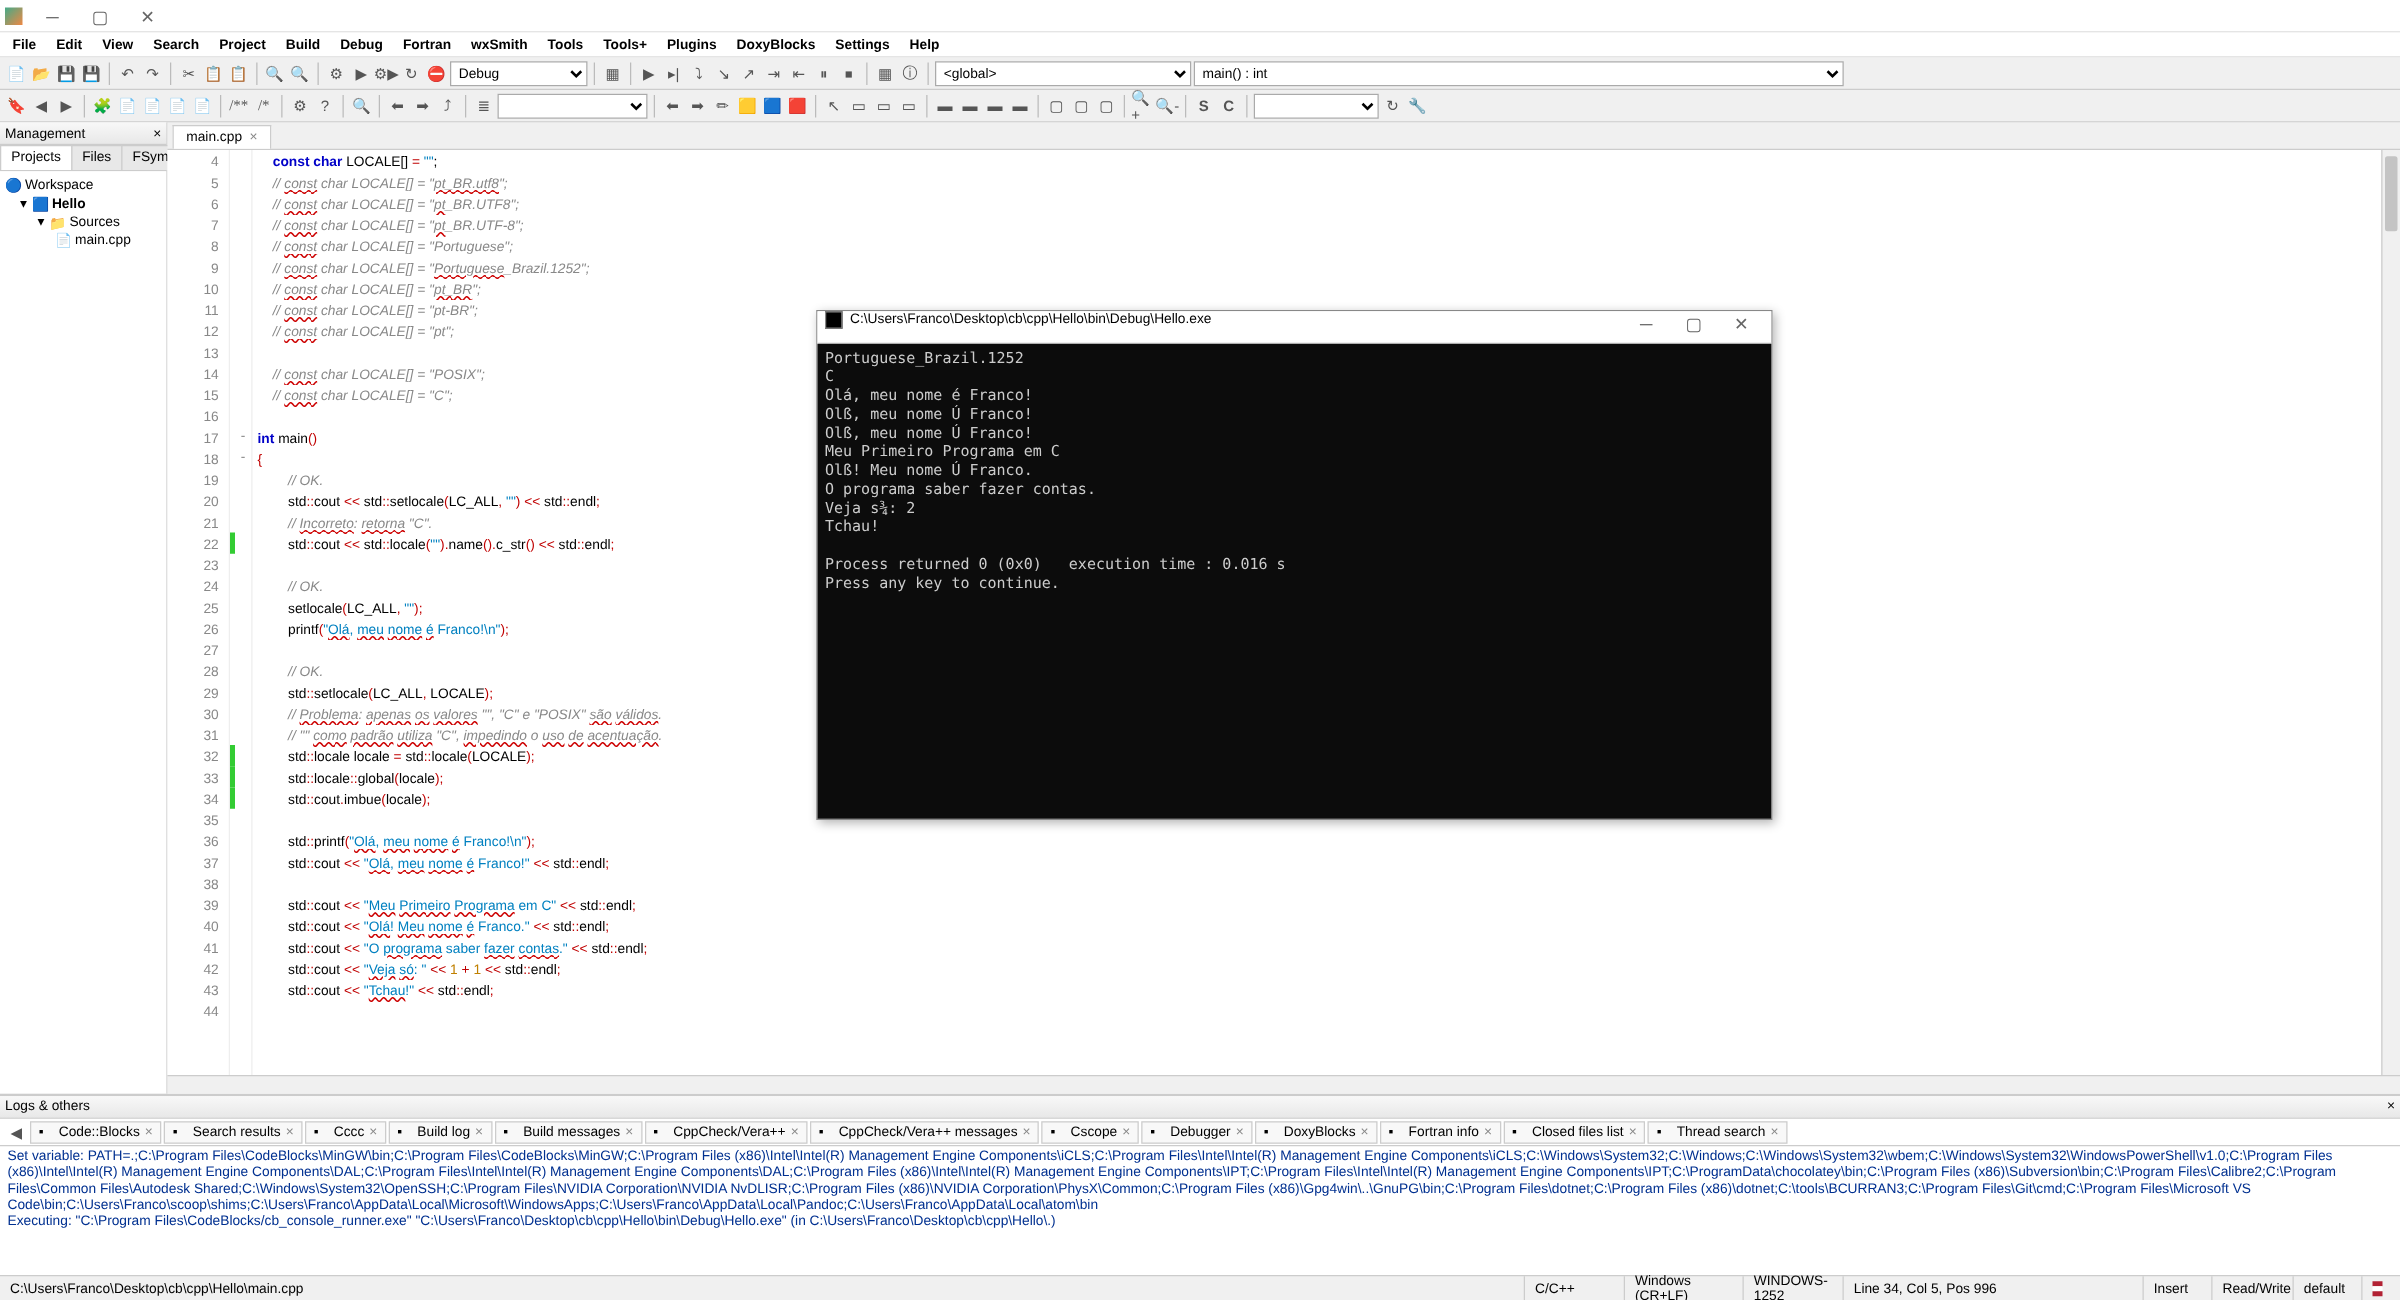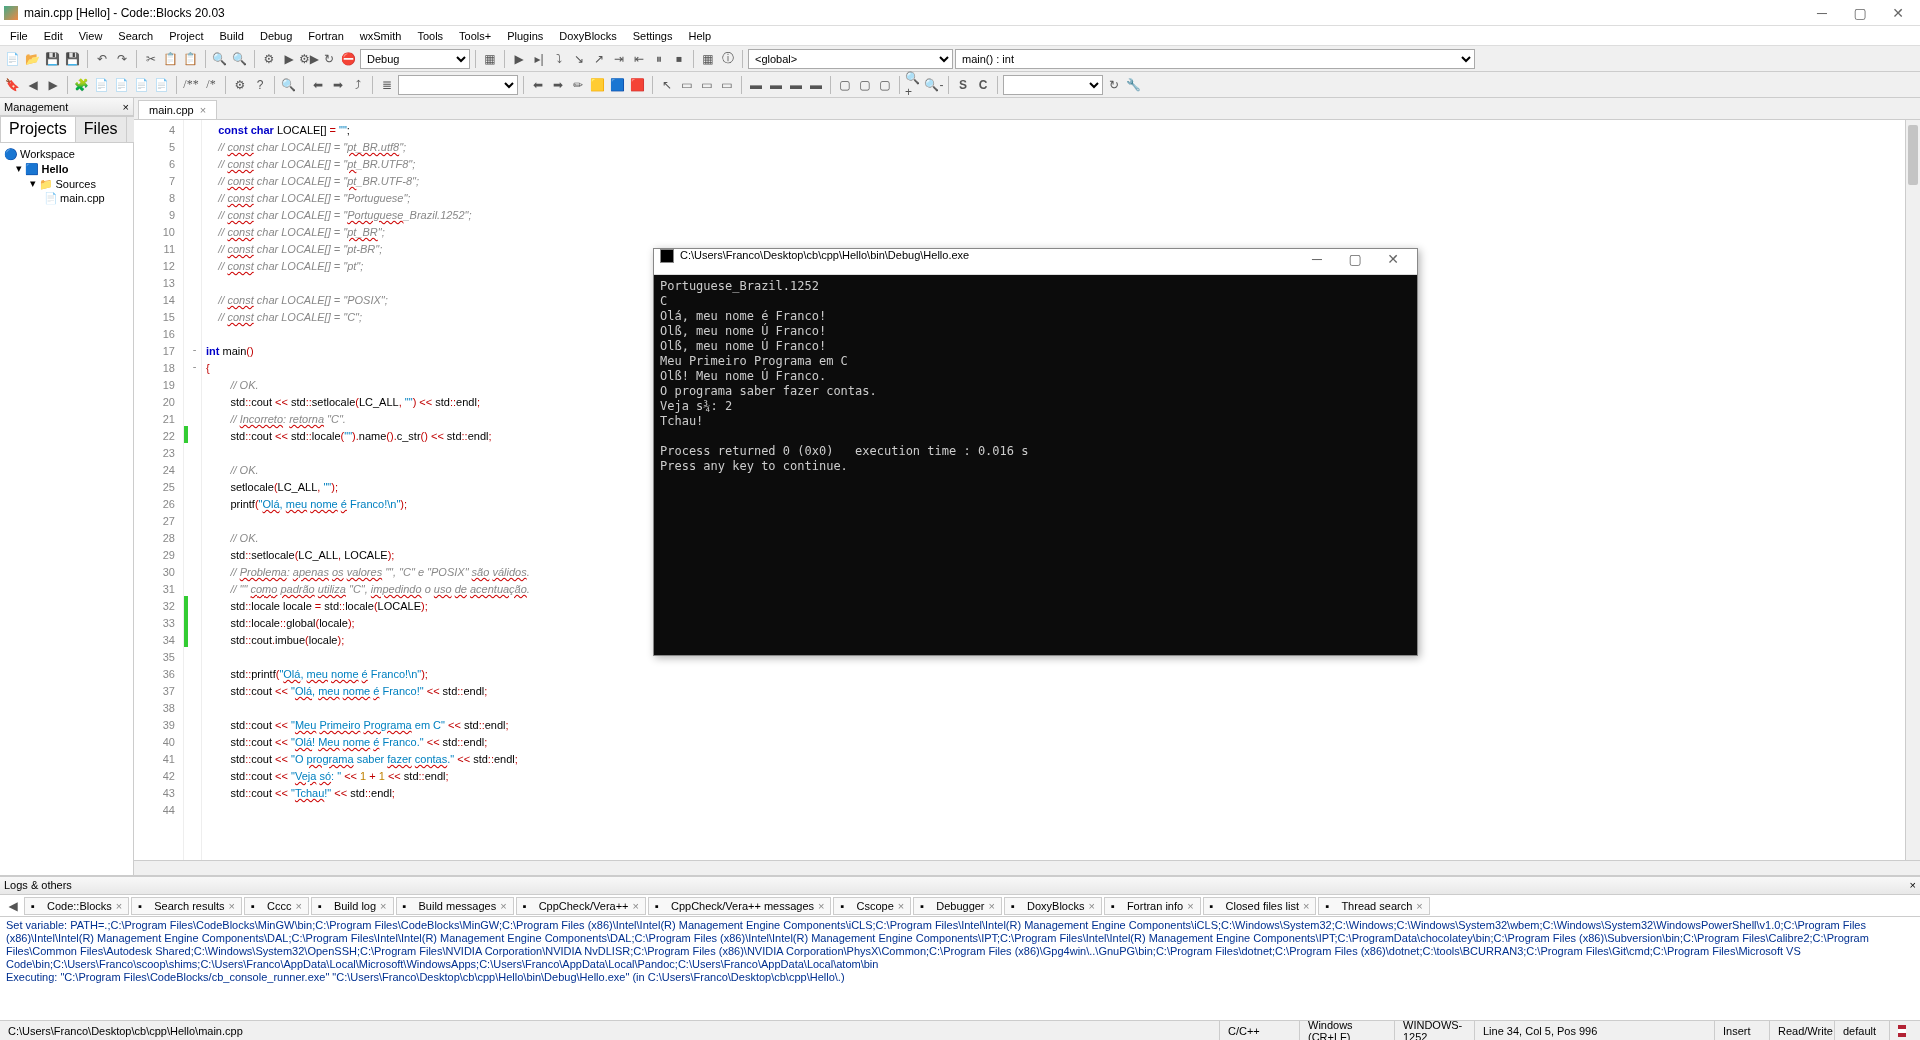--- a/index.html
+++ b/index.html
@@ -2,31 +2,31 @@
 <html><head>
 <meta charset="utf-8">
 <style>
 * { margin: 0; padding: 0; box-sizing: border-box; font-family: Tahoma, sans-serif; font-size: 11px; }
 body { background: #f0f0f0; width: 1920px; height: 1040px; overflow: hidden; display: flex; flex-direction: column; }
 .titlebar { height: 26px; background: #fff; display: flex; align-items: center; padding: 0 4px; border-bottom: 1px solid #ddd; }
 .titlebar .app-icon { width: 14px; height: 14px; background: linear-gradient(135deg,#4a8,#e84); margin-right: 6px; }
 .titlebar .title { flex: 1; font-size: 12px; }
 .win-controls { display: flex; gap: 2px; }
 .win-controls div { width: 36px; height: 20px; display: flex; align-items: center; justify-content: center; color: #666; font-size: 14px; cursor: pointer; }
-.menubar { height: 20px; background: #fff; display: flex; align-items: center; padding: 0 2px; border-bottom: 1px solid #ddd; }
+.menubar { height: 20px; background: #fff; display: flex; align-items: center; padding: 0 2px; border-bottom: 1px solid #ddd; font-weight: bold; }
 .menubar span { padding: 2px 8px; cursor: pointer; }
 .toolbar-row { height: 26px; background: #f0f0f0; display: flex; align-items: center; padding: 0 4px; gap: 2px; border-bottom: 1px solid #ccc; }
 .tb-sep { width: 1px; height: 18px; background: #bbb; margin: 0 3px; }
 .tb-btn { width: 18px; height: 18px; display: inline-flex; align-items: center; justify-content: center; cursor: pointer; color: #555; font-size: 12px; }
 .tb-select { height: 20px; font-size: 11px; border: 1px solid #aaa; background: #fff; padding: 0 2px; }
 .main-area { flex: 1; display: flex; min-height: 0; }
 .mgmt-panel { width: 134px; background: #f5f5f5; border-right: 1px solid #ccc; display: flex; flex-direction: column; }
 .mgmt-title { height: 18px; background: linear-gradient(#f8f8f8,#e8e8e8); border-bottom: 1px solid #ccc; padding: 2px 4px; display:flex; justify-content:space-between; align-items:center;}
 .mgmt-tabs { display: flex; border-bottom: 1px solid #ccc; }
-.mgmt-tab { padding: 3px 8px; border: 1px solid #ccc; border-bottom: none; background: #e8e8e8; cursor: pointer; margin-right: -1px; font-size:16px;}
+.mgmt-tab { padding: 3px 8px; border: 1px solid #ccc; border-bottom: none; background: #e8e8e8; cursor: pointer; margin-right: -1px; font-size:11px;}
 .mgmt-tab.active { background: #fff; }
 .tree { flex: 1; background: #fff; padding: 4px; font-size: 11px; }
 .tree-node { padding: 1px 0; display: flex; align-items: center; gap: 4px; cursor: pointer; }
 .tree-node.level1 { padding-left: 12px; }
 .tree-node.level2 { padding-left: 26px; }
 .tree-node.level3 { padding-left: 40px; }
 .tree-icon { width: 12px; height: 12px; display: inline-block; }
 .editor-area { flex: 1; display: flex; flex-direction: column; min-width: 0; position: relative; }
 .editor-tabs { height: 22px; background: #f0f0f0; display: flex; align-items: flex-end; border-bottom: 1px solid #ccc; padding-left: 4px; }
 .editor-tab { padding: 3px 10px; background: #fff; border: 1px solid #ccc; border-bottom: none; display: flex; align-items: center; gap: 6px; cursor: pointer; font-size:11px;}
@@ -66,21 +66,20 @@
 .console-title .ctext { flex: 1; font-size: 11px; }
 .console-body { flex: 1; background: #0c0c0c; color: #ccc; font-family: Consolas, monospace; font-size: 12px; line-height: 15px; padding: 4px 6px; white-space: pre; overflow:hidden;}
 .flag { width: 18px; height: 12px; display: inline-flex; flex-direction: column; margin-right: 6px;}
 .flag .stripe { flex:1; }
 </style>
 </head>
 <body>
 
 <div class="titlebar">
   <div class="app-icon"></div>
-  <div class="title">main.cpp [Hello] - Code::Blocks 20.03</div>
   <div class="win-controls">
     <div>─</div>
     <div>▢</div>
     <div>✕</div>
   </div>
 </div>
 
 <div class="menubar" id="menubar">
     <span>File</span>
     <span>Edit</span>

